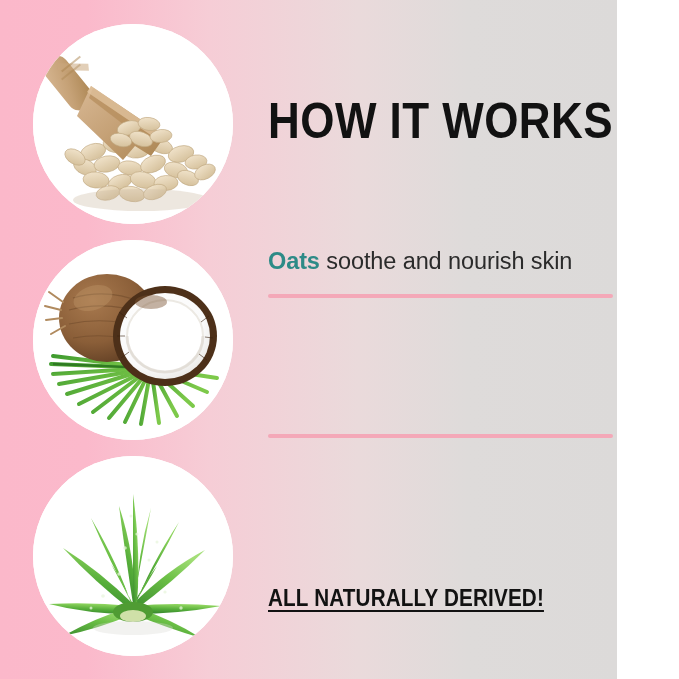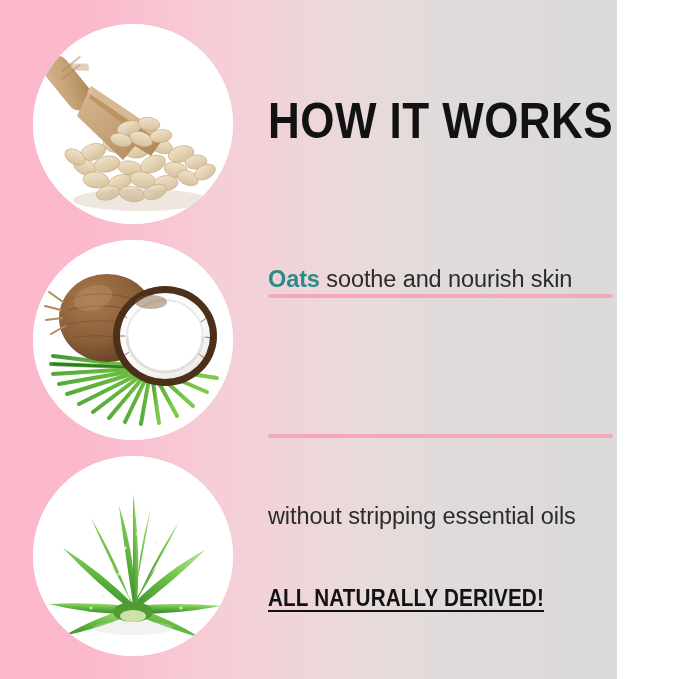--- a/index.html
+++ b/index.html
@@ -77,21 +77,21 @@
     line-height: 30px;
     font-weight: 400;
     letter-spacing: -0.1px;
   }
   .benefit .kw {
     color: #2d8b87;
     font-weight: 600;
   }
   .benefit .ln { display: block; white-space: nowrap; }
 
-  .benefit-oats    { top: 240px; }
+  .benefit-oats    { top: 222px; }
   .benefit-coconut { top: 357px; }
   .benefit-aloe    { top: 477px; }
 
   .divider {
     position: absolute;
     left: 0;
     width: 345px;
     height: 4px;
     border-radius: 2px;
     background: #f4a8b8;
@@ -324,18 +324,17 @@
     <p class="benefit benefit-oats">
       <span class="ln"><span class="kw">Oats</span> <span>soothe and nourish skin</span></span>
     </p>
 
     <div class="divider divider-1"></div>
 
 
     <div class="divider divider-2"></div>
 
     <p class="benefit benefit-aloe">
-      <span class="ln">without stripping essential oils</span>
     </p>
 
     <p class="footnote">ALL NATURALLY DERIVED!</p>
   </div>
 </div>
 
 </body></html>

